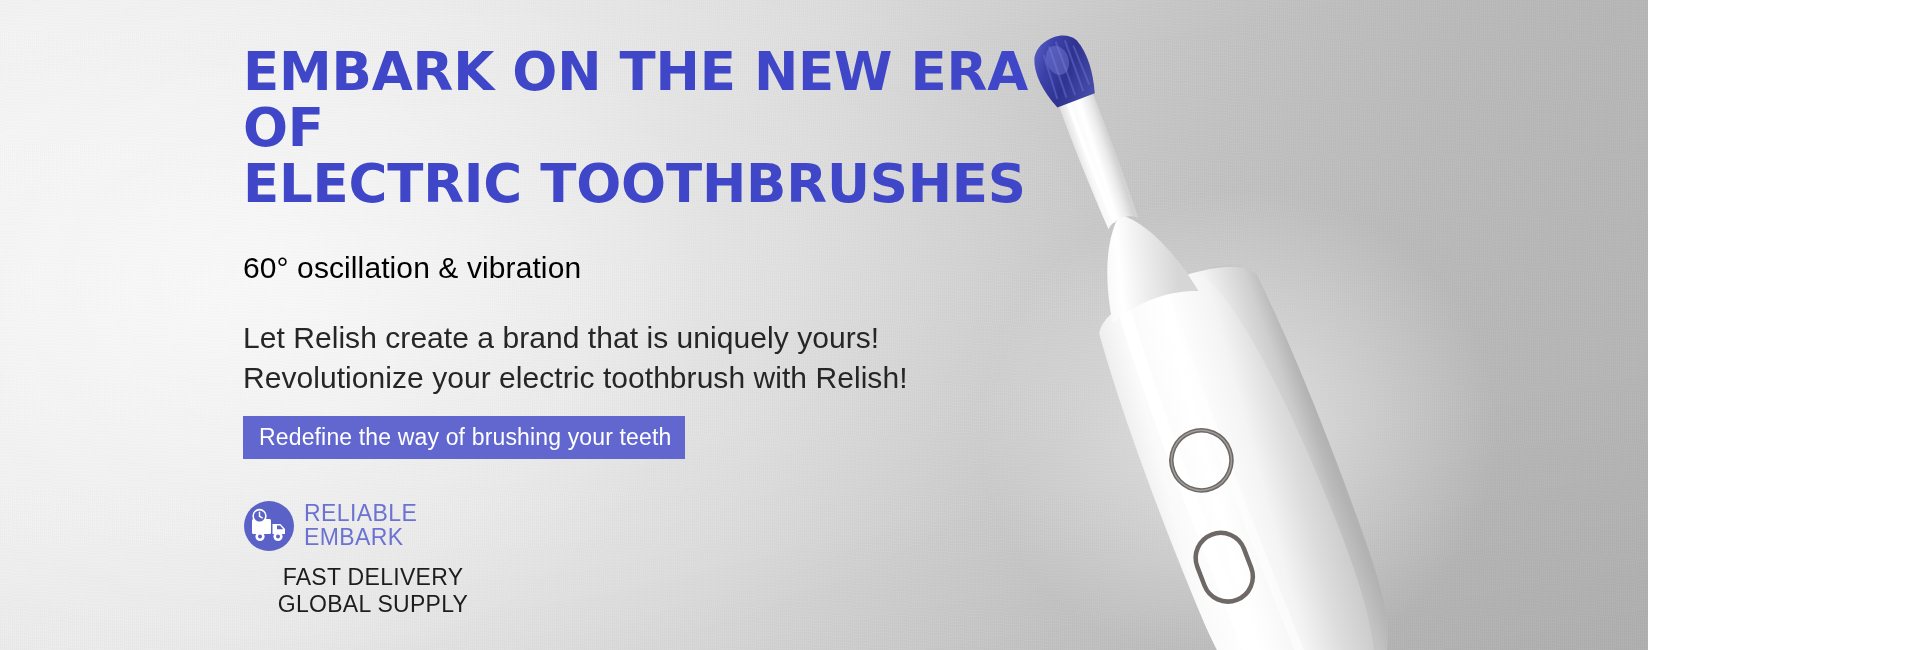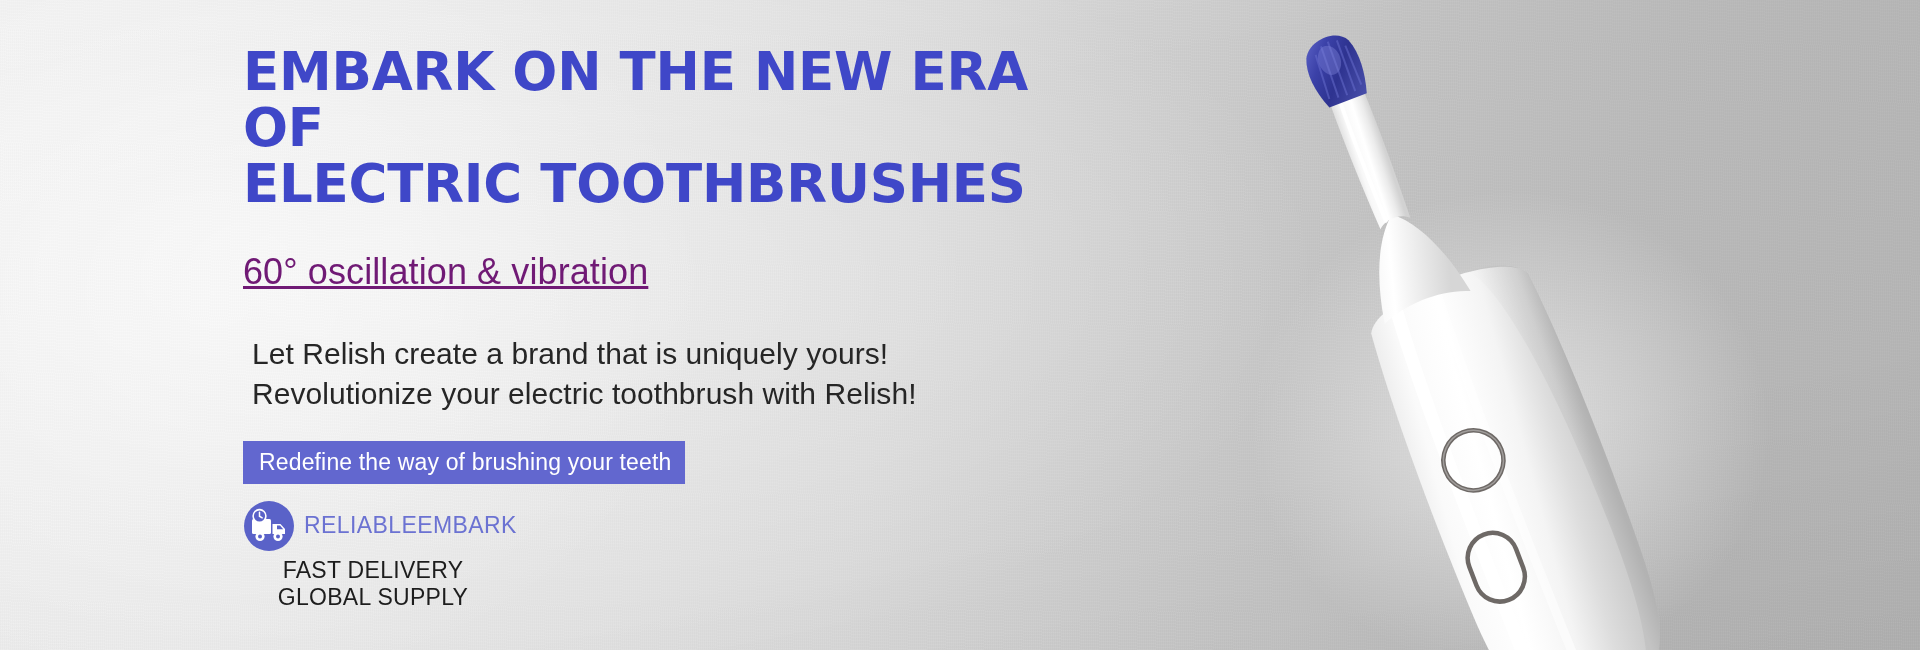--- a/index.html
+++ b/index.html
@@ -5,21 +5,21 @@
 <style>
   html, body {
     margin: 0;
     padding: 0;
     background: #ffffff;
   }
   * { box-sizing: border-box; }
 
   .banner {
     position: relative;
-    width: 1920px;
+    width: 1648px;
     height: 650px;
     overflow: hidden;
     font-family: "Liberation Sans", "DejaVu Sans", sans-serif;
     background: #d8d8d8;
   }
 
   
   .bg-base {
     position: absolute;
     inset: 0;
@@ -85,30 +85,29 @@
     line-height: 1.06;
     letter-spacing: -0.2px;
     color: #3f47c8;
     white-space: pre-line;
     text-transform: uppercase;
   }
 
   .subhead {
     margin: 0;
     padding-top: 37px;
-    font-size: 36px;
+    font-size: 30px;
     font-weight: 400;
     line-height: 1.2;
-    color: #701a75;
+    color: #000000;
     letter-spacing: .1px;
-    text-decoration: underline;
   }
 
   .body-copy {
-    margin: 9px;
+    margin: 0;
     padding-top: 32px;
     font-size: 30px;
     font-weight: 400;
     line-height: 1.34;
     color: #262626;
     white-space: pre-line;
     letter-spacing: .05px;
   }
 
   .cta-badge {
@@ -141,31 +140,31 @@
     gap: 9px;
   }
   .truck-badge {
     width: 52px;
     height: 52px;
     flex: 0 0 52px;
     display: block;
   }
   .trust-lines {
     display: flex;
-    flex-direction: row;
+    flex-direction: column;
     line-height: 1.04;
   }
   .trust-lines span {
     color: #6b72d2;
     font-size: 23px;
     font-weight: 400;
     letter-spacing: .4px;
   }
   .trust-bottom {
-    margin-top: 5px;
+    margin-top: 12px;
     text-align: center;
     color: #1d1d1d;
     font-size: 23px;
     font-weight: 400;
     line-height: 1.18;
     letter-spacing: .3px;
     white-space: pre-line;
   }
 
   

